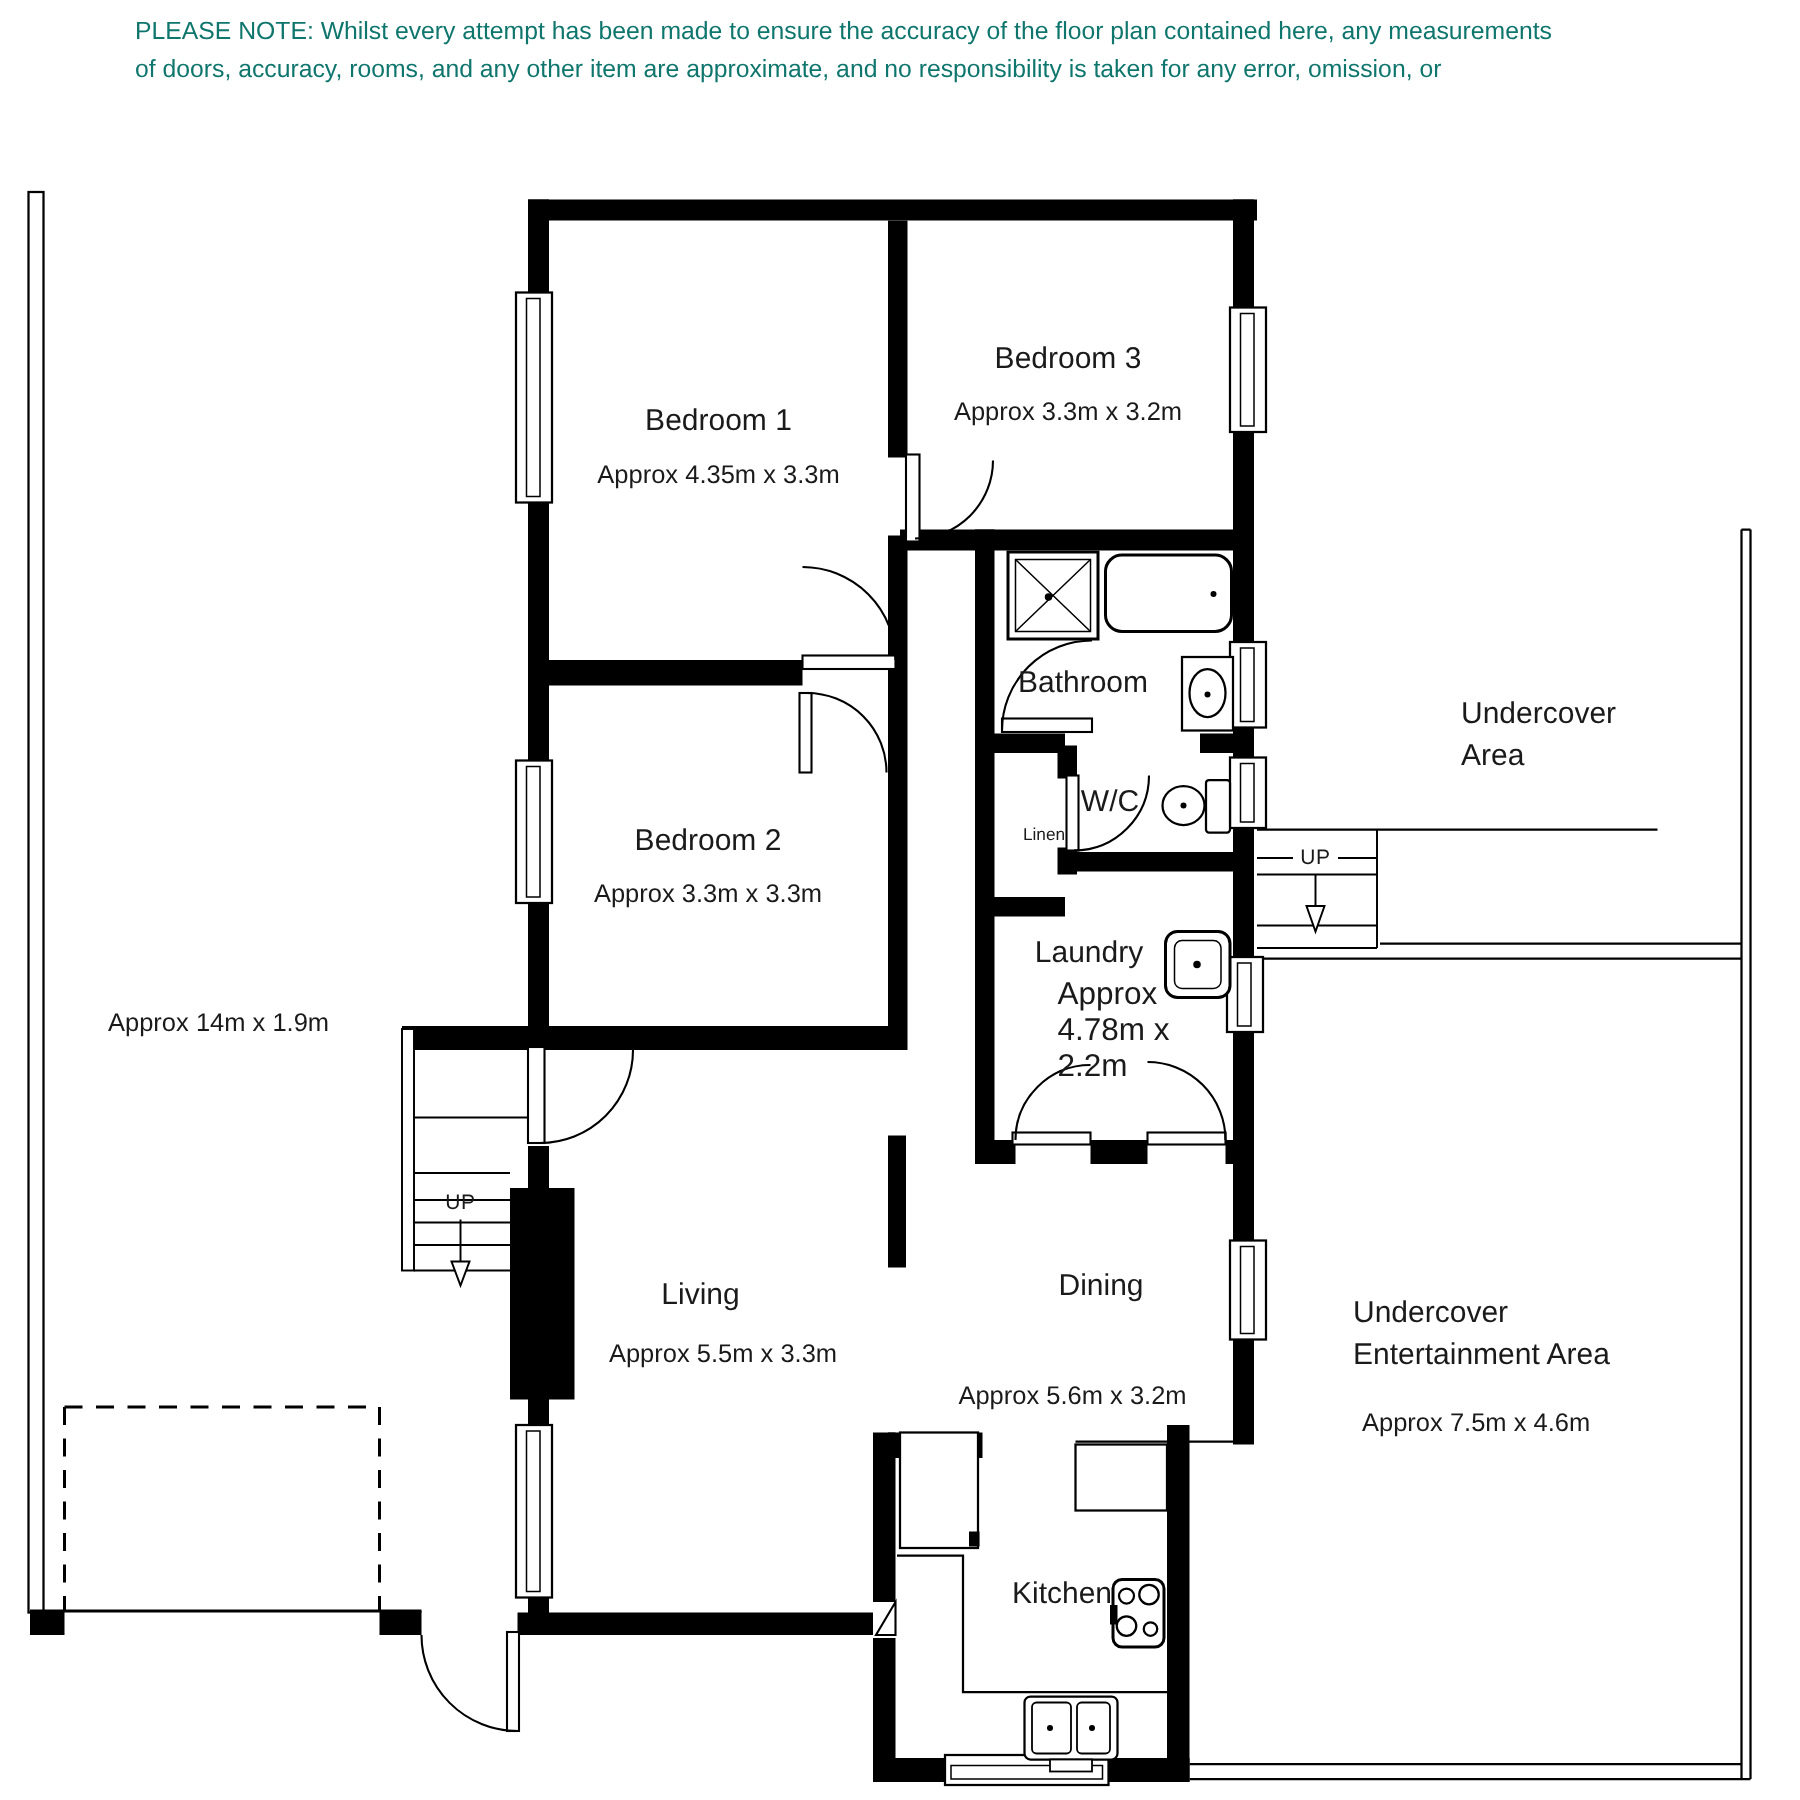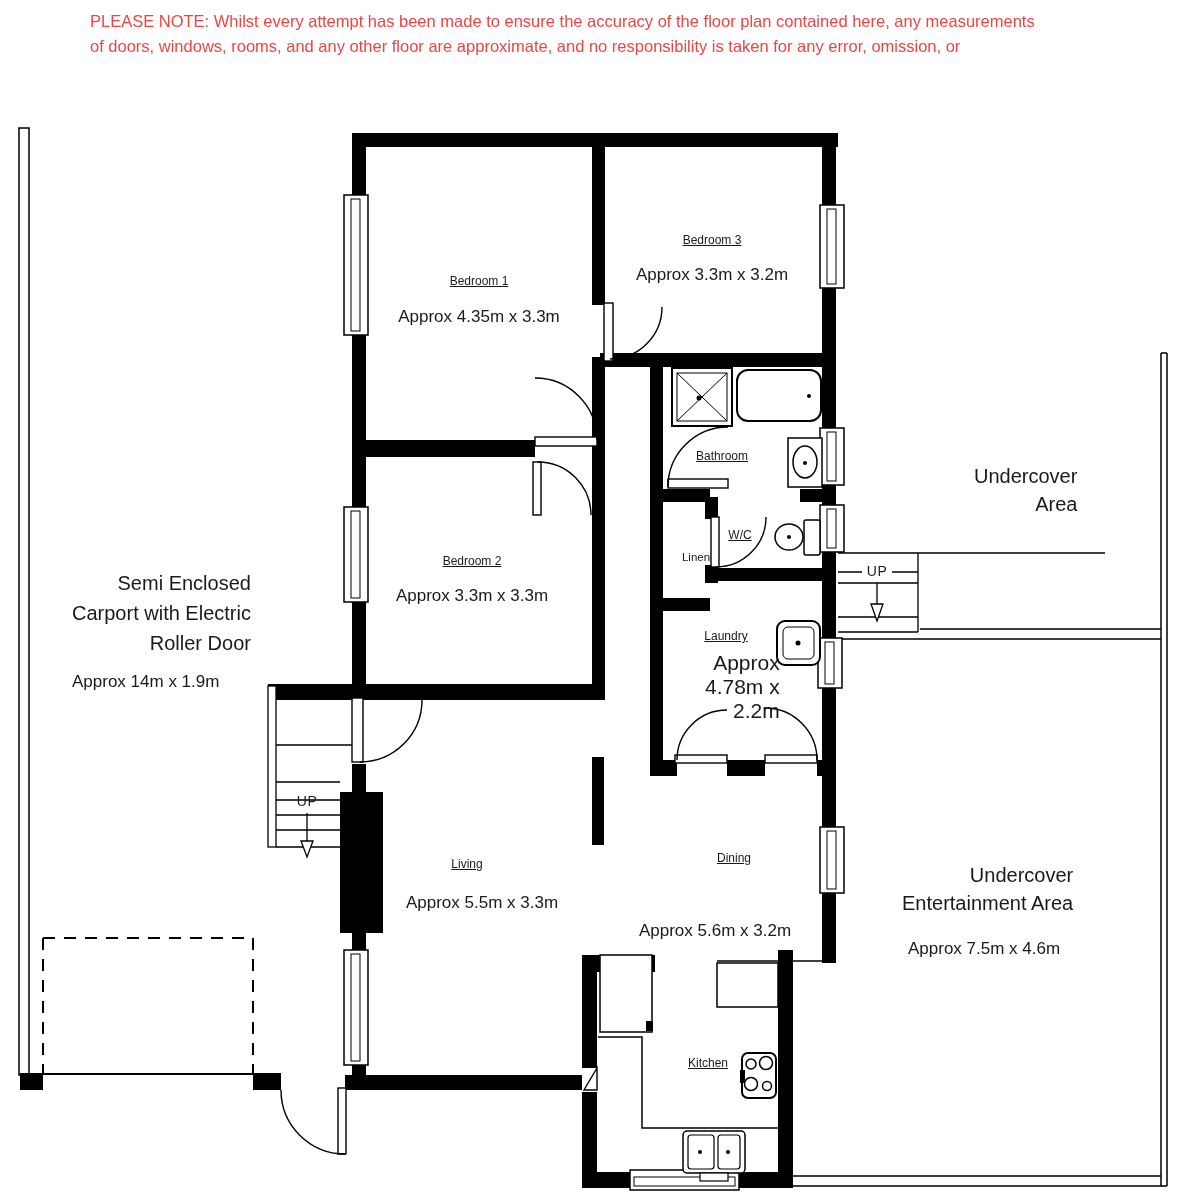--- a/index.html
+++ b/index.html
@@ -1,37 +1,37 @@
 <!DOCTYPE html>
 <html><head>
 <meta charset="utf-8">
 <style>
   html,body{margin:0;padding:0;background:#fff;}
   .page{position:relative;width:1200px;height:1200px;background:#ffffff;overflow:hidden;
         font-family:"Liberation Sans", sans-serif;color:#1a1a1a;}
   .plan-svg{position:absolute;left:0;top:0;}
-  .label{position:absolute;white-space:nowrap;color:#1a1a1a;text-align:right;}
+  .label{position:absolute;white-space:nowrap;color:#1a1a1a;}
   .center{transform:translate(-50%,-50%);text-align:center;}
-  .room-name{font-size:12px;text-decoration:underline;}
+  .room-name{font-size:20px;}
   .room-dims{font-size:17px;}
   .tiny{font-size:11.5px;padding-left:24px;}
   .up{font-size:14px;letter-spacing:0.5px;}
   .block{line-height:30px;font-size:20px;}
   .block2{line-height:28px;font-size:20px;}
   .dimline{line-height:24px;font-size:21px;}
-  .disclaimer{position:absolute;left:90px;top:9px;font-size:16.5px;line-height:25px;color:#ef4444;}
+  .disclaimer{position:absolute;left:90px;top:9px;font-size:16.5px;line-height:25px;color:#0f766e;}
 </style>
 </head>
 <body>
 
 <div class="page">
 
   <div class="disclaimer">
     <div>PLEASE NOTE: Whilst every attempt has been made to ensure the accuracy of the floor plan contained here, any measurements</div>
-    <div>of doors, windows, rooms, and any other floor are approximate, and no responsibility is taken for any error, omission, or</div>
+    <div>of doors, accuracy, rooms, and any other item are approximate, and no responsibility is taken for any error, omission, or</div>
   </div>
 
   <svg class="plan-svg" width="1200" height="1200" viewBox="0 0 1200 1200">
 
     <g stroke="#000" fill="none" stroke-width="1.5">
       <rect x="19" y="128" width="10" height="947" fill="#fff"></rect>
       <path d="M20,1074 H281" stroke-width="2"></path>
       <g stroke-dasharray="12 9" stroke-width="2">
         <path d="M43,938 H253"></path>
         <path d="M43,938 V1074"></path>
@@ -235,25 +235,20 @@
   </div>
 
   <div class="label center room-name" style="left:467px;top:864px">Living</div>
   <div class="label center room-dims" style="left:482px;top:903px">Approx 5.5m x 3.3m</div>
 
   <div class="label center room-name" style="left:734px;top:858px">Dining</div>
   <div class="label center room-dims" style="left:715px;top:931px">Approx 5.6m x 3.2m</div>
 
   <div class="label center room-name" style="left:708px;top:1063px">Kitchen</div>
 
-  <div class="label block" style="left:72px;top:568px">
-    <div>Semi Enclosed</div>
-    <div>Carport with Electric</div>
-    <div>Roller Door</div>
-  </div>
   <div class="label room-dims" style="left:72px;top:672px">Approx 14m x 1.9m</div>
 
   <div class="label block2" style="left:974px;top:462px">
     <div>Undercover</div>
     <div>Area</div>
   </div>
 
   <div class="label block2" style="left:902px;top:861px">
     <div>Undercover</div>
     <div>Entertainment Area</div>

